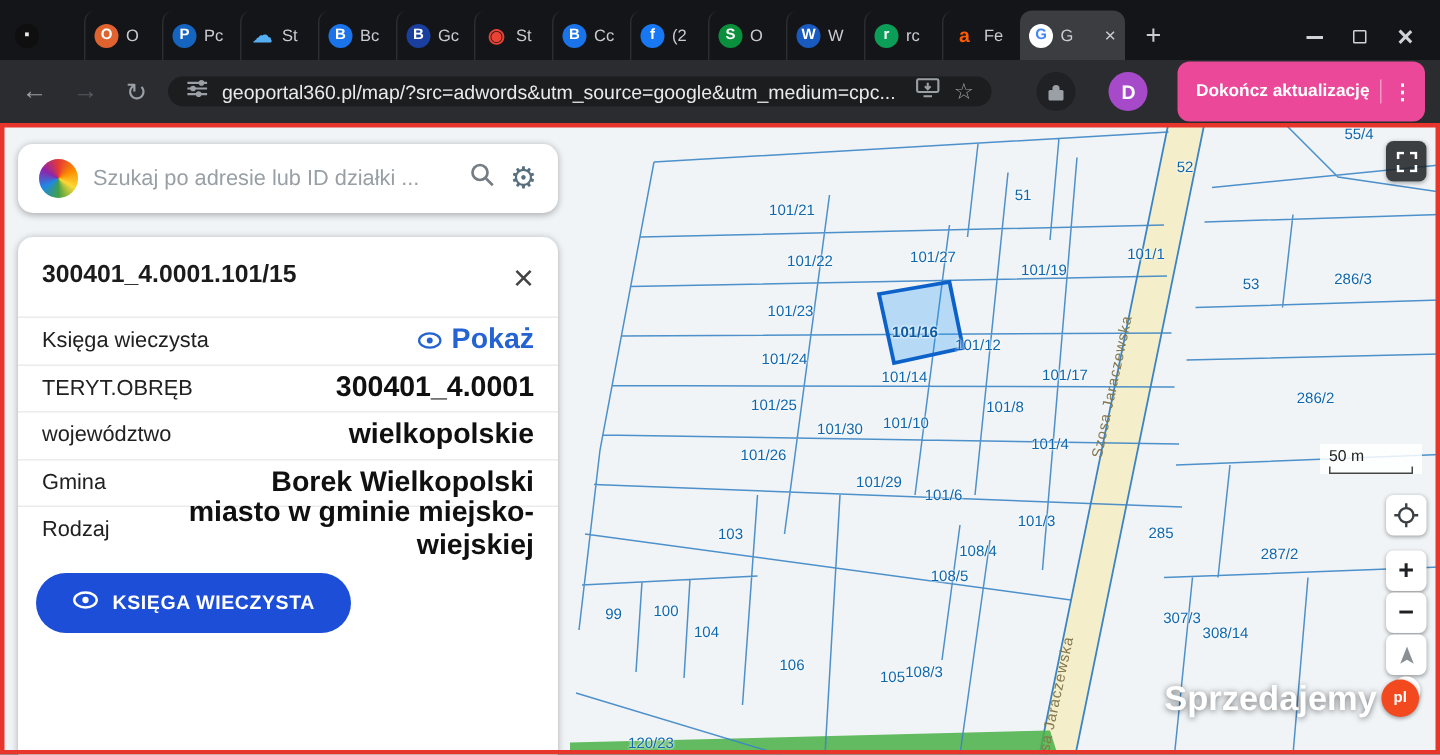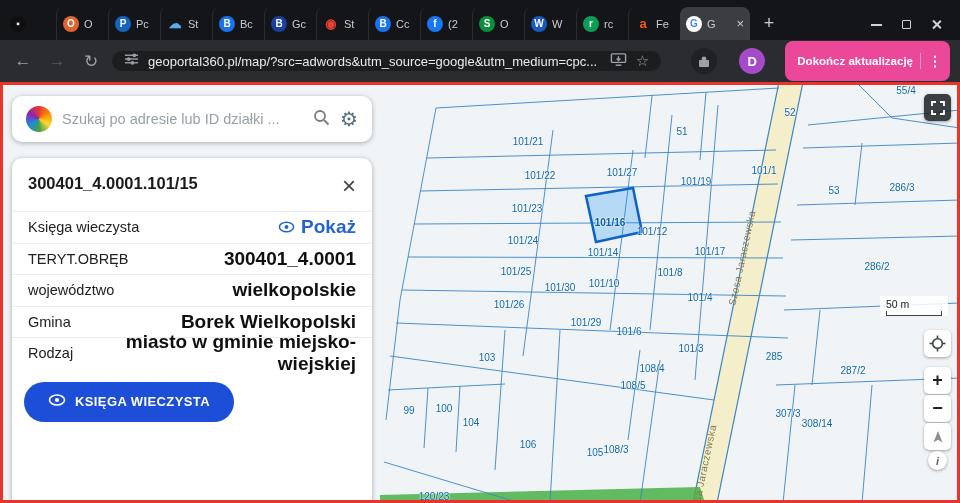--- a/index.html
+++ b/index.html
@@ -349,15 +349,19 @@
       <path d="M8,1 L12.5,12.5 L8,9.8 L3.5,12.5 Z" fill="#8a8f94"></path>
     </svg>
   </div>
   <div class="mapbtn infobtn">i</div>
 
   <div class="scalebar">
     <div class="txt">50 m</div>
     <div class="bracket"></div>
   </div>
 
+  <div class="watermark">
+    <span class="wm-text">Sprzedajemy</span>
+    <span class="wm-badge">pl</span>
+  </div>
 
   <div class="red-frame"></div>
 </div>
 
 </body></html>

